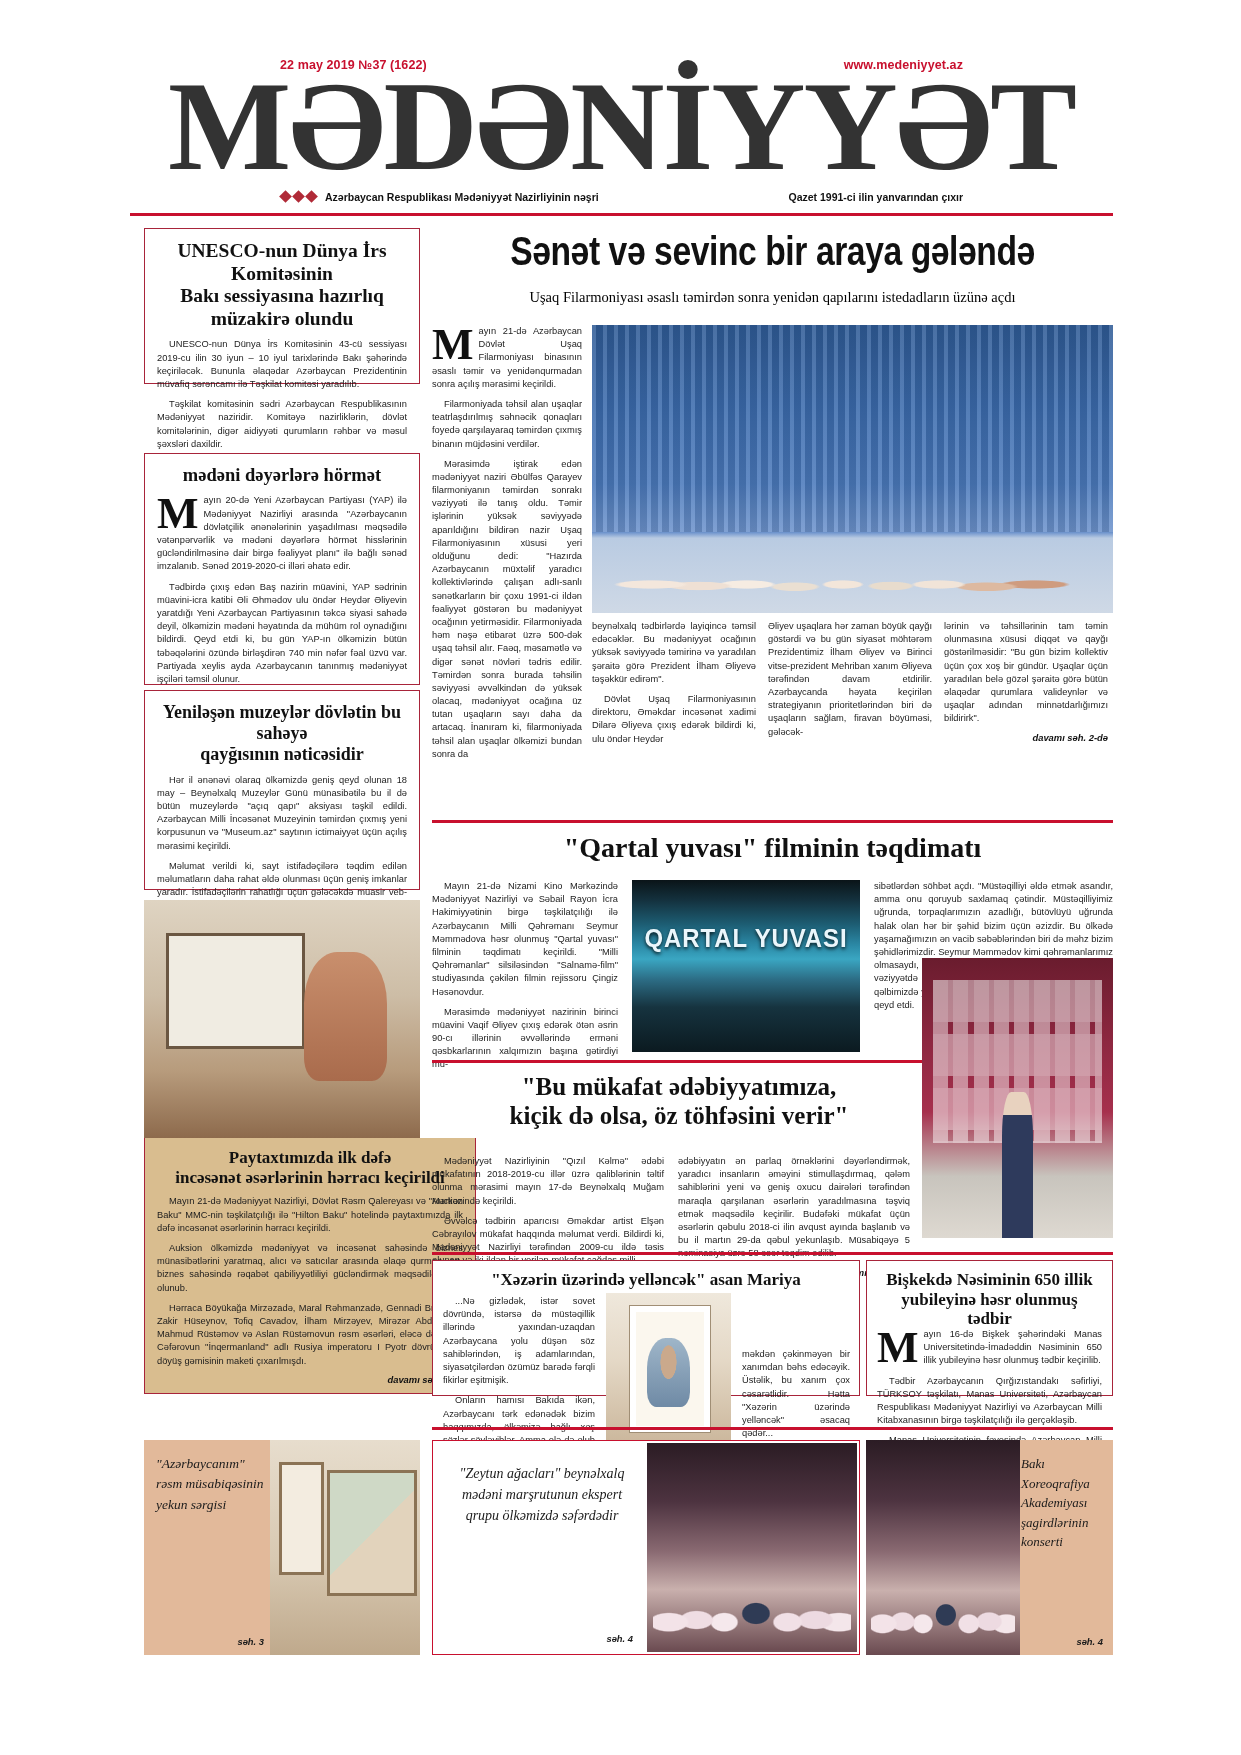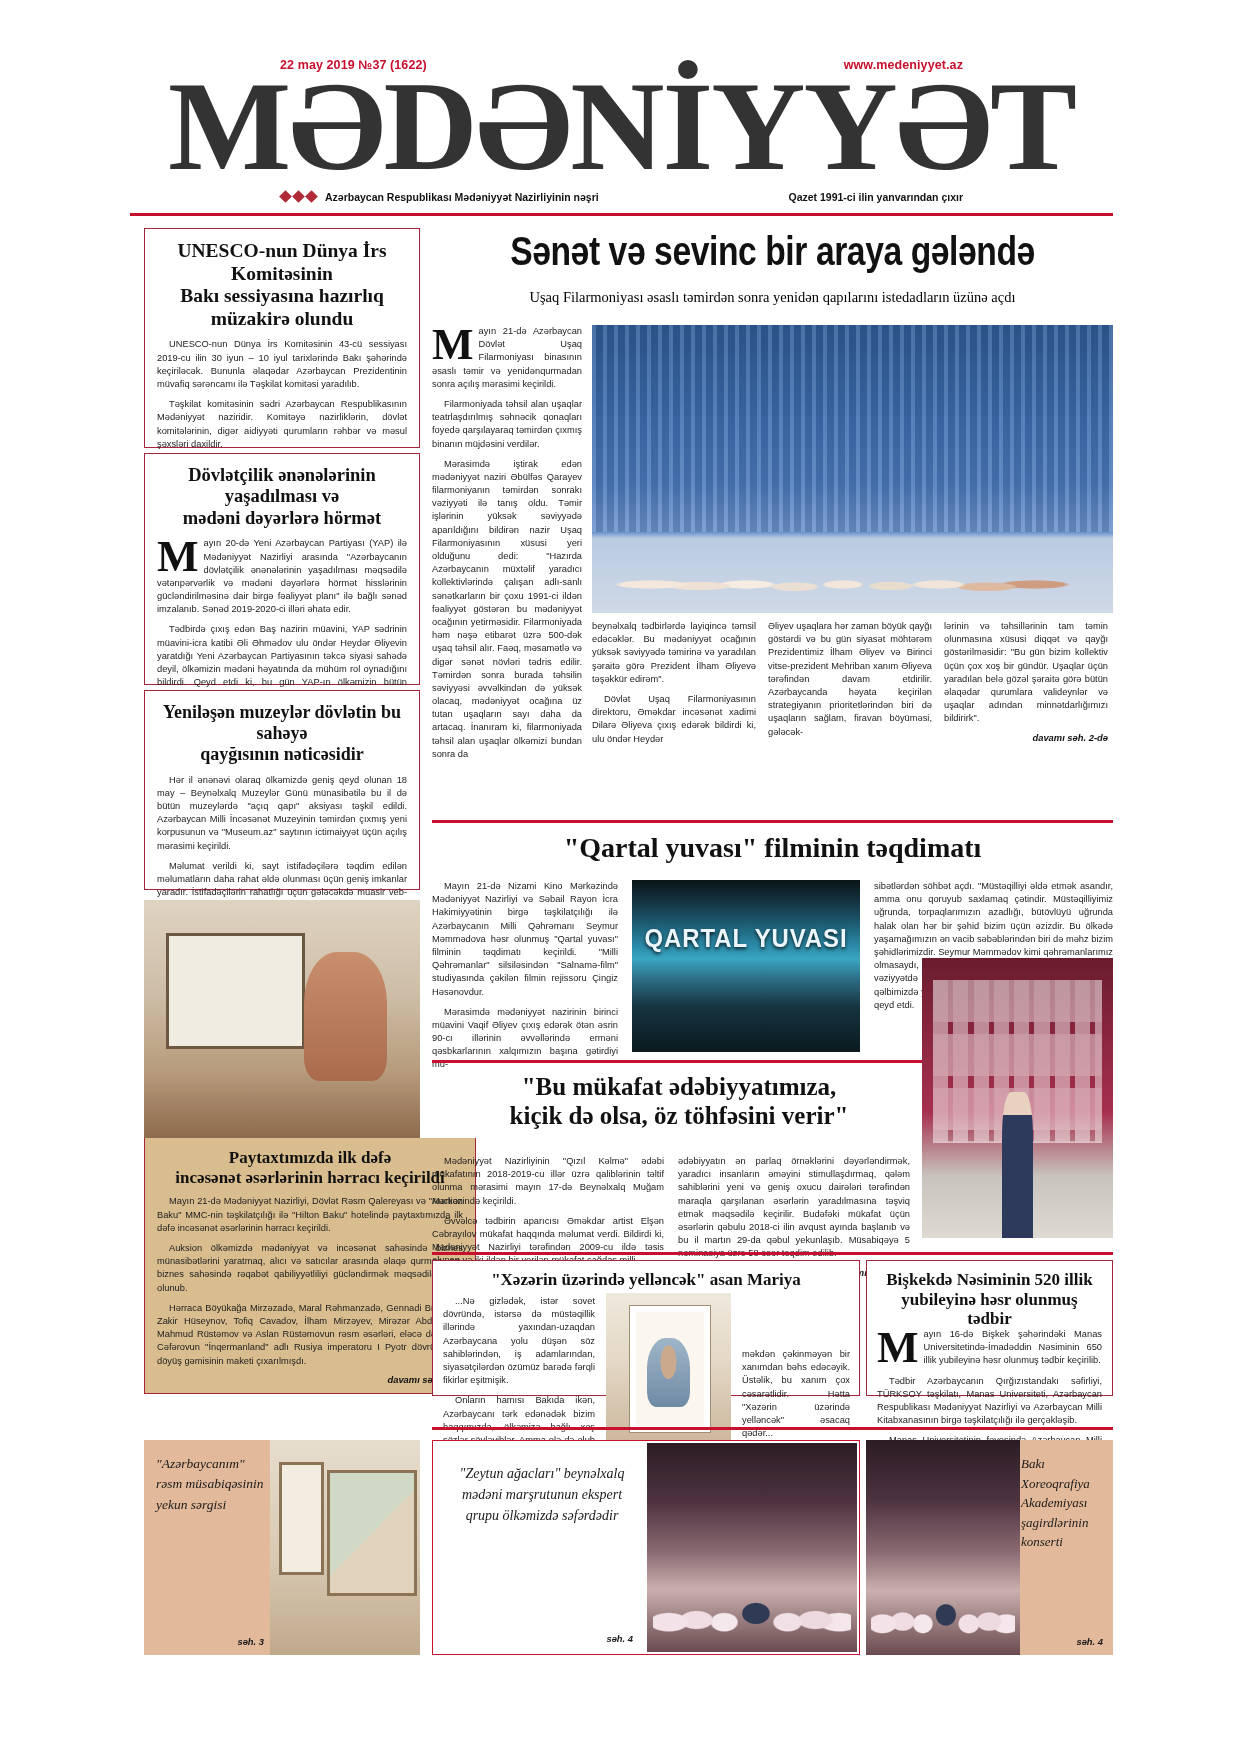--- a/index.html
+++ b/index.html
@@ -208,31 +208,30 @@
             <i></i>
           </span>
         <span class="mast-sub-text">Azərbaycan Respublikası Mədəniyyət Nazirliyinin nəşri</span>
       </span>
       <span class="mast-sub-text">Qazet 1991-ci ilin yanvarından çıxır</span>
     </div>
   </div>
 
   <div class="rule-red" style="top:213px; width:983px;"></div>
 
-  <div class="box" style="left:144px; top:228px; width:276px; height:220px; padding:11px 12px 8px;">
+  <div class="box" style="left:144px; top:228px; width:276px; height:156px; padding:11px 12px 8px;">
     <div class="hl-serif" style="font-size:19.5px;">UNESCO-nun Dünya İrs Komitəsinin</div>
     <div class="hl-serif" style="font-size:19.5px; margin-bottom:8px;">Bakı sessiyasına hazırlıq müzakirə olundu</div>
     <p class="body indent">UNESCO-nun Dünya İrs Komitəsinin 43-cü sessiyası 2019-cu ilin 30 iyun – 10 iyul tarixlərində Bakı şəhərində keçiriləcək. Bununla əlaqədar Azərbaycan Prezidentinin müvafiq sərəncamı ilə Təşkilat komitəsi yaradılıb.</p>
     <p class="body indent">Təşkilat komitəsinin sədri Azərbaycan Respublikasının Mədəniyyət naziridir. Komitəyə nazirliklərin, dövlət komitələrinin, digər aidiyyəti qurumların rəhbər və məsul şəxsləri daxildir.</p>
     <p class="body indent">Mayın 20-də Beynəlxalq Muğam Mərkəzində sessiyaya hazırlıqla əlaqədar növbəti iclas keçirildi. Toplantıda aidiyyəti nazirliklərin, dövlət komitələrinin, digər qurumların rəhbər və məsul şəxsləri iştirak edirdi.</p>
     <div class="cont">davamı səh. 2-də</div>
   </div>
 
   <div class="box" style="left:144px; top:453px; width:276px; height:232px; padding:11px 12px 8px;">
-    <div class="hl-serif" style="font-size:18.5px;">Dövlətçilik ənənələrinin yaşadılması və</div>
     <div class="hl-serif" style="font-size:18.5px; margin-bottom:8px;">mədəni dəyərlərə hörmət</div>
     <p class="body dropcap">Mayın 20-də Yeni Azərbaycan Partiyası (YAP) ilə Mədəniyyət Nazirliyi arasında "Azərbaycanın dövlətçilik ənənələrinin yaşadılması məqsədilə vətənpərvərlik və mədəni dəyərlərə hörmət hisslərinin gücləndirilməsinə dair birgə fəaliyyət planı" ilə bağlı sənəd imzalanıb. Sənəd 2019-2020-ci illəri əhatə edir.</p>
     <p class="body indent">Tədbirdə çıxış edən Baş nazirin müavini, YAP sədrinin müavini-icra katibi Əli Əhmədov ulu öndər Heydər Əliyevin yaratdığı Yeni Azərbaycan Partiyasının təkcə siyasi sahədə deyil, ölkəmizin mədəni həyatında da mühüm rol oynadığını bildirdi. Qeyd etdi ki, bu gün YAP-ın ölkəmizin bütün təbəqələrini özündə birləşdirən 740 min nəfər fəal üzvü var. Partiyada xeylis ayda Azərbaycanın tanınmış mədəniyyət işçiləri təmsil olunur.</p>
     <div class="cont">davamı səh. 3-də</div>
   </div>
 
   <div class="box" style="left:144px; top:690px; width:276px; height:200px; padding:11px 12px 8px;">
     <div class="hl-serif" style="font-size:18px;">Yeniləşən muzeylər dövlətin bu sahəyə</div>
     <div class="hl-serif" style="font-size:18px; margin-bottom:9px;">qayğısının nəticəsidir</div>
     <p class="body indent">Hər il ənənəvi olaraq ölkəmizdə geniş qeyd olunan 18 may – Beynəlxalq Muzeylər Günü münasibətilə bu il də bütün muzeylərdə "açıq qapı" aksiyası təşkil edildi. Azərbaycan Milli İncəsənət Muzeyinin təmirdən çıxmış yeni korpusunun və "Museum.az" saytının ictimaiyyət üçün açılış mərasimi keçirildi.</p>
@@ -330,21 +329,21 @@
   </div>
 
   <div class="photo ph-book" style="position:absolute; left:606px; top:1293px; width:125px; height:150px;"></div>
 
   <div style="position:absolute; left:742px; top:1348px; width:108px;">
     <p class="body">məkdən çəkinməyən bir xanımdan bəhs edəcəyik. Üstəlik, bu xanım çox cəsarətlidir. Hətta "Xəzərin üzərində yelləncək" əsacaq qədər...</p>
     <div class="cont">davamı səh. 7-də</div>
   </div>
 
   <div class="box" style="left:866px; top:1260px; width:247px; height:136px; padding:9px 11px 6px;">
-    <div class="hl-serif" style="font-size:17px;">Bişkekdə Nəsiminin 520 illik</div>
+    <div class="hl-serif" style="font-size:17px;">Bişkekdə Nəsiminin 650 illik</div>
     <div class="hl-serif" style="font-size:17px;">yubileyinə həsr olunmuş tədbir</div>
   </div>
 
   <div style="position:absolute; left:877px; top:1328px; width:225px;">
     <p class="body dropcap">Mayın 16-də Bişkek şəhərindəki Manas Universitetində-İmadəddin Nəsiminin 650 illik yubileyinə həsr olunmuş tədbir keçirilib.</p>
     <p class="body indent">Tədbir Azərbaycanın Qırğızıstandakı səfirliyi, TÜRKSOY təşkilatı, Manas Universiteti, Azərbaycan Respublikası Mədəniyyət Nazirliyi və Azərbaycan Milli Kitabxanasının birgə təşkilatçılığı ilə gerçəkləşib.</p>
     <p class="body indent">Manas Universitetinin foyesində Azərbaycan Milli Kitabxanasının fondunda olan Nəsiminin əsərlərindən ibarət kitab sərgisi açılıb.</p>
     <div class="cont">davamı səh. 4-də</div>
   </div>
 

